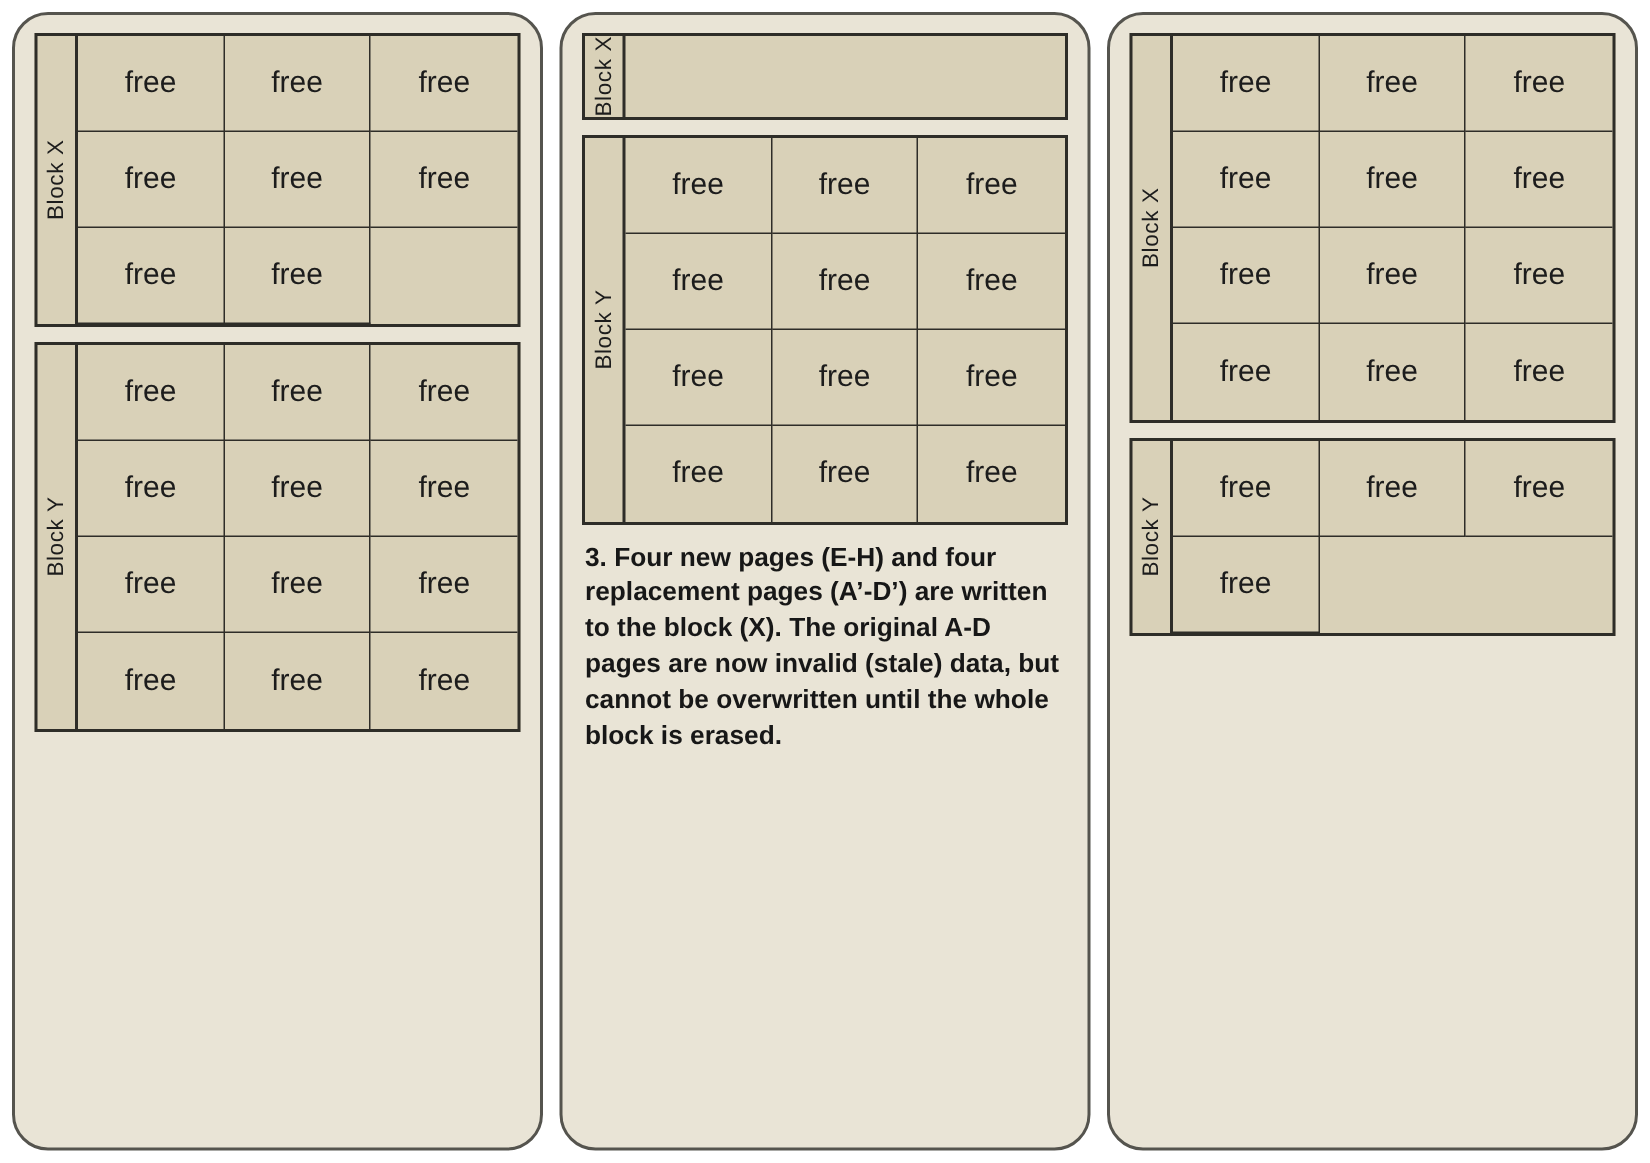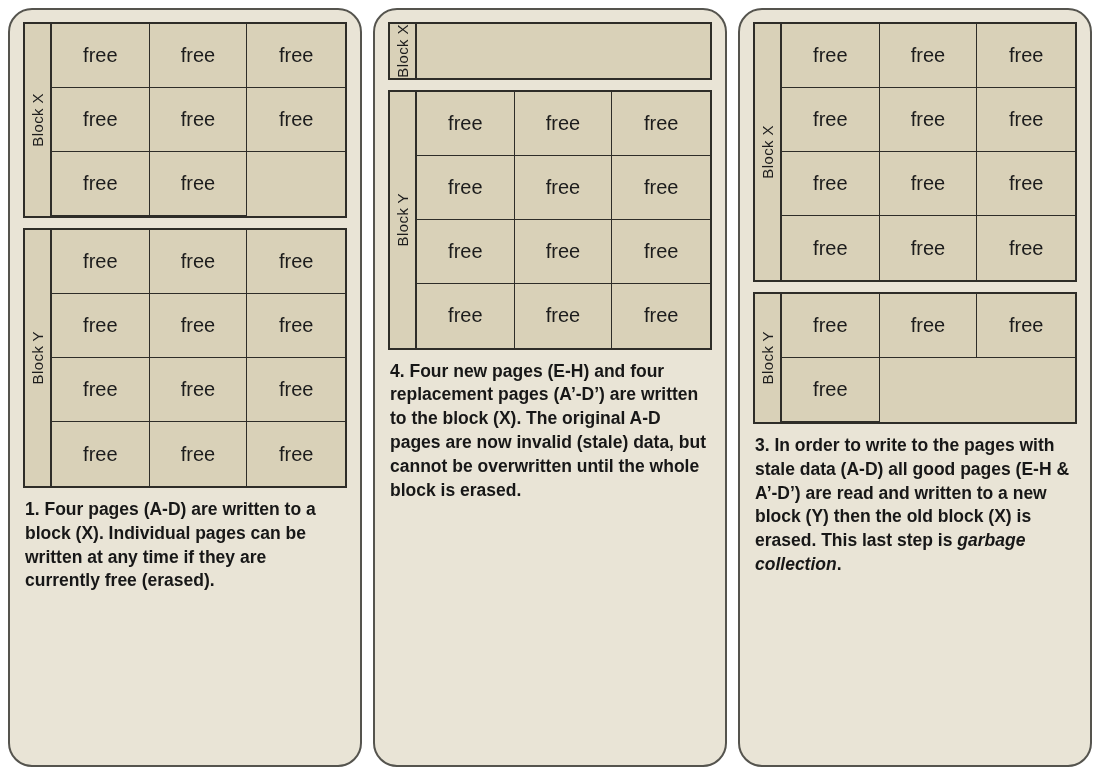--- a/index.html
+++ b/index.html
@@ -93,21 +93,20 @@
           <div class="cell">free</div>
           <div class="cell">free</div>
           <div class="cell">free</div>
           <div class="cell">free</div>
           <div class="cell">free</div>
           <div class="cell">free</div>
           <div class="cell">free</div>
           <div class="cell">free</div>
         </div>
       </div>
-      <div class="caption"><span>1. Four pages (A-D) are written to a block (X). Individual pages can be written at any time if they are currently free (erased).</span></div>
     </div>
     <div class="panel">
       <div class="block">
         <div class="block-label">
           <span>Block X</span>
         </div>
         <div class="cells"></div>
       </div>
       <div class="block">
         <div class="block-label">
@@ -121,21 +120,21 @@
           <div class="cell">free</div>
           <div class="cell">free</div>
           <div class="cell">free</div>
           <div class="cell">free</div>
           <div class="cell">free</div>
           <div class="cell">free</div>
           <div class="cell">free</div>
           <div class="cell">free</div>
         </div>
       </div>
-      <div class="caption"><span>4. Four new pages (E-H) and four replacement pages (A’-D’) are written to the block (X). The original A-D pages are now invalid (stale) data, but cannot be overwritten until the whole block is erased.</span></div>
+      <div class="caption"><span>3. Four new pages (E-H) and four replacement pages (A’-D’) are written to the block (X). The original A-D pages are now invalid (stale) data, but cannot be overwritten until the whole block is erased.</span></div>
     </div>
     <div class="panel">
       <div class="block">
         <div class="block-label">
           <span>Block X</span>
         </div>
         <div class="cells">
           <div class="cell">free</div>
           <div class="cell">free</div>
           <div class="cell">free</div>
@@ -154,15 +153,14 @@
         <div class="block-label">
           <span>Block Y</span>
         </div>
         <div class="cells">
           <div class="cell">free</div>
           <div class="cell">free</div>
           <div class="cell">free</div>
           <div class="cell">free</div>
         </div>
       </div>
-      <div class="caption"><span>3. In order to write to the pages with stale data (A-D) all good pages (E-H &amp; A’-D’) are read and written to a new block (Y) then the old block (X) is erased. This last step is </span><span class="it">garbage collection</span><span>.</span></div>
     </div>
   </div>
 
 </body></html>

